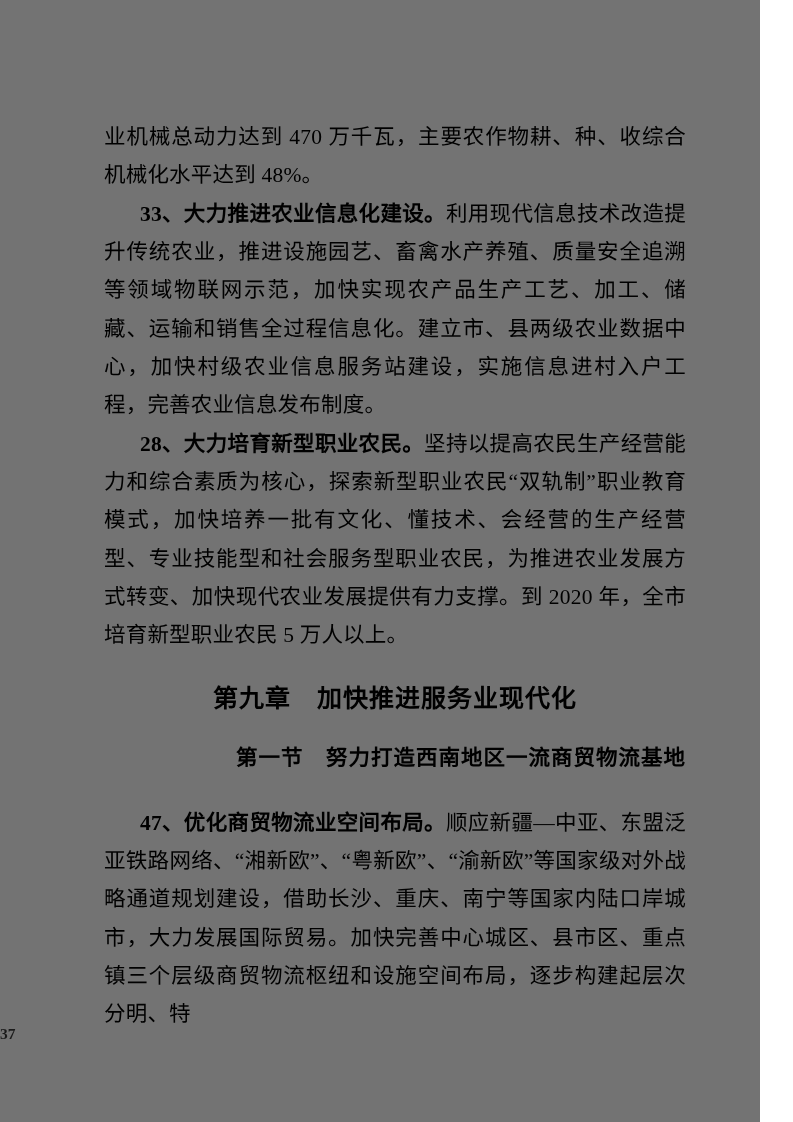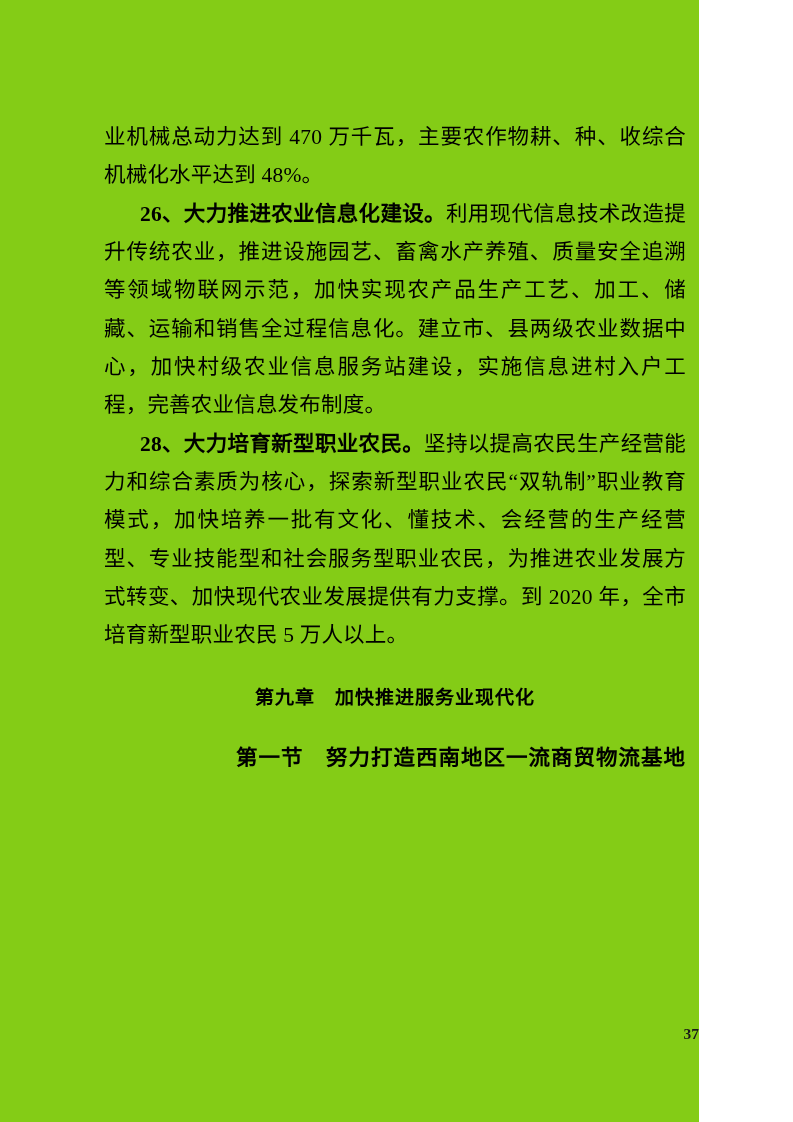--- a/index.html
+++ b/index.html
@@ -2,23 +2,23 @@
 <html lang="zh-CN"><head>
 <meta charset="utf-8">
 <style>
   html, body {
     margin: 0;
     padding: 0;
     background: #ffffff;
   }
   .page {
     position: relative;
-    width: 699px;
+    width: 760px;
     height: 1122px;
-    background: #84cc16;
+    background: #737373;
     color: #000000;
     font-family: "Liberation Serif", "DejaVu Serif", serif;
     overflow: hidden;
   }
   .text-block {
     position: absolute;
     left: 104px;
     top: 118px;
     width: 582px;
   }
@@ -34,62 +34,63 @@
   }
   p.body-para.no-indent {
     text-indent: 0;
   }
   p.body-para .lead {
     font-weight: bold;
   }
   h2.chapter-heading {
     margin: 24px 0 0 0;
     font-family: "Liberation Sans", "DejaVu Sans", sans-serif;
-    font-size: 19px;
+    font-size: 25px;
     font-weight: bold;
     line-height: 38px;
     text-align: center;
     letter-spacing: 1px;
   }
   h3.section-heading {
     margin: 22px 0 27px 0;
     font-family: "Liberation Serif", "DejaVu Serif", serif;
     font-size: 21.5px;
     font-weight: bold;
     line-height: 38px;
     text-align: right;
     letter-spacing: 1px;
   }
   .footer {
     position: absolute;
     left: 0;
     top: 1022px;
     width: 100%;
-    text-align: right;
+    text-align: left;
     font-size: 15.5px;
     line-height: 24px;
     color: #1a1a1a;
     font-weight: bold;
   }
 </style>
 </head>
 <body>
 
 <div class="page">
   <main class="text-block">
 
     <p class="body-para no-indent"><span>业机械总动力达到 470 万千瓦，主要农作物耕、种、收综合机械化水平达到 48%。</span></p>
 
-    <p class="body-para"><span class="lead">26、大力推进农业信息化建设。</span><span>利用现代信息技术改造提升传统农业，推进设施园艺、畜禽水产养殖、质量安全追溯等领域物联网示范，加快实现农产品生产工艺、加工、储藏、运输和销售全过程信息化。建立市、县两级农业数据中心，加快村级农业信息服务站建设，实施信息进村入户工程，完善农业信息发布制度。</span></p>
+    <p class="body-para"><span class="lead">33、大力推进农业信息化建设。</span><span>利用现代信息技术改造提升传统农业，推进设施园艺、畜禽水产养殖、质量安全追溯等领域物联网示范，加快实现农产品生产工艺、加工、储藏、运输和销售全过程信息化。建立市、县两级农业数据中心，加快村级农业信息服务站建设，实施信息进村入户工程，完善农业信息发布制度。</span></p>
 
     <p class="body-para"><span class="lead">28、大力培育新型职业农民。</span><span>坚持以提高农民生产经营能力和综合素质为核心，探索新型职业农民“双轨制”职业教育模式，加快培养一批有文化、懂技术、会经营的生产经营型、专业技能型和社会服务型职业农民，为推进农业发展方式转变、加快现代农业发展提供有力支撑。到 2020 年，全市培育新型职业农民 5 万人以上。</span></p>
 
     <h2 class="chapter-heading">第九章　加快推进服务业现代化</h2>
 
     <h3 class="section-heading">第一节　努力打造西南地区一流商贸物流基地</h3>
 
+    <p class="body-para"><span class="lead">47、优化商贸物流业空间布局。</span><span>顺应新疆—中亚、东盟泛亚铁路网络、“湘新欧”、“粤新欧”、“渝新欧”等国家级对外战略通道规划建设，借助长沙、重庆、南宁等国家内陆口岸城市，大力发展国际贸易。加快完善中心城区、县市区、重点镇三个层级商贸物流枢纽和设施空间布局，逐步构建起层次分明、特</span></p>
 
   </main>
 
   <div class="footer">
     <span>37</span>
   </div>
 </div>
 
 </body></html>

